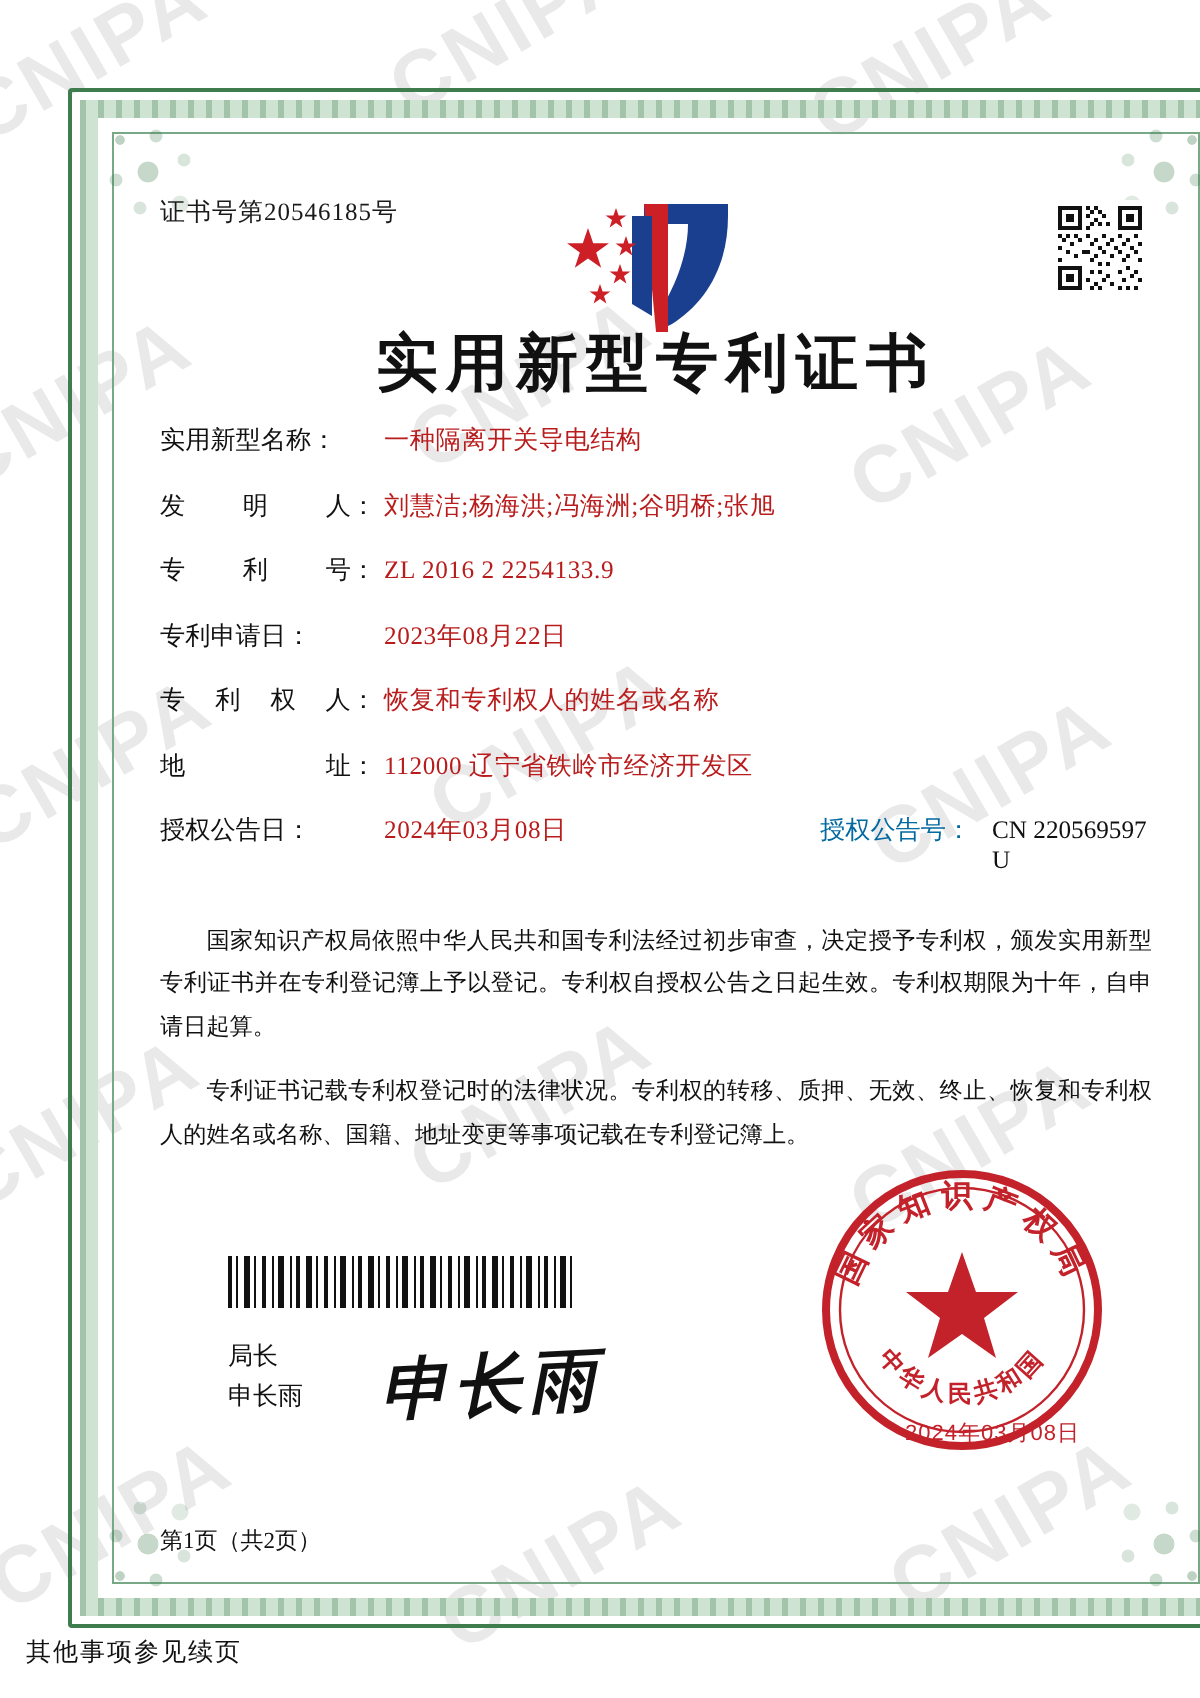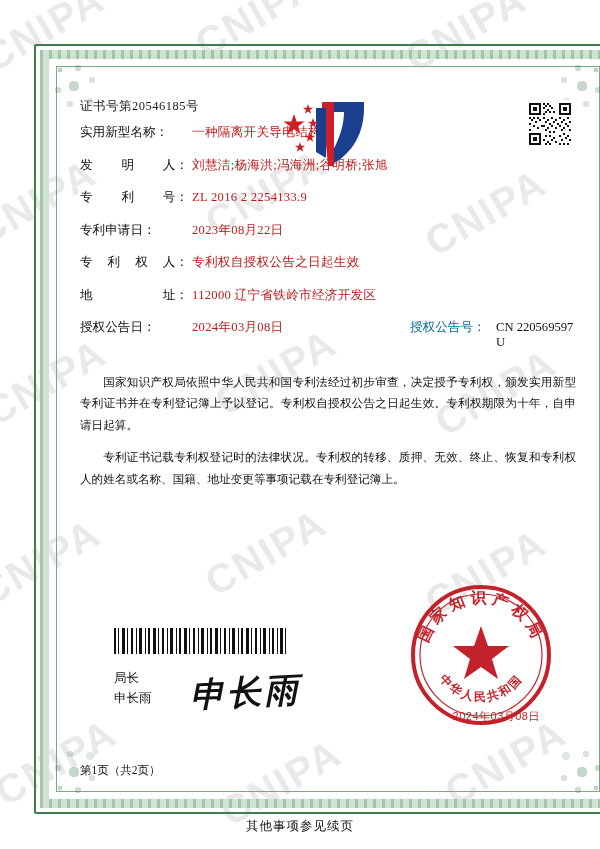--- a/index.html
+++ b/index.html
@@ -251,25 +251,26 @@
     text-align: left;
     font-size: 11.5px;
     color: #111;
   }
 
   .footer-note {
     position: absolute;
     left: 0;
     right: 0;
     top: 818px;
-    text-align: center;
+    text-align: left;
     font-size: 12.5px;
     color: #111;
     z-index: 3;
     letter-spacing: 1px;
+    padding-left: 13px;
   }
 </style>
 </head>
 <body>
 
 <div class="watermarks">
   <div class="wm" style="left:-22px; top:6px; font-size:40px;">CNIPA</div>
   <div class="wm" style="left:190px; top:-8px; font-size:40px;">CNIPA</div>
   <div class="wm" style="left:400px; top:6px; font-size:40px;">CNIPA</div>
   <div class="wm" style="left:-30px; top:180px; font-size:40px;">CNIPA</div>
@@ -390,20 +391,21 @@
           <rect x="34" y="38" width="2" height="2"></rect>
             <rect x="38" y="36" width="2" height="2"></rect>
             <rect x="42" y="38" width="2" height="2"></rect>
           <rect x="32" y="42" width="2" height="2"></rect>
             <rect x="36" y="42" width="2" height="2"></rect>
             <rect x="40" y="42" width="2" height="2"></rect>
         </g>
       </svg>
     </div>
 
+    <div class="title">实用新型专利证书</div>
 
     <div class="fields">
 
       <div class="row">
         <div class="lbl">实用新型名称：</div>
         <div class="val">一种隔离开关导电结构</div>
       </div>
 
       <div class="row">
         <div class="lbl spread">
@@ -428,21 +430,21 @@
         <div class="val">2023年08月22日</div>
       </div>
 
       <div class="row">
         <div class="lbl spread">
           <span>专</span>
           <span>利</span>
           <span>权</span>
           <span>人：</span>
         </div>
-        <div class="val">专利权自授权公告之日起生效</div>
+        <div class="val">恢复和专利权人的姓名或名称</div>
       </div>
 
       <div class="row">
         <div class="lbl spread">
           <span>地</span>
           <span>址：</span>
         </div>
         <div class="val">112000 辽宁省铁岭市经济开发区</div>
       </div>
 

